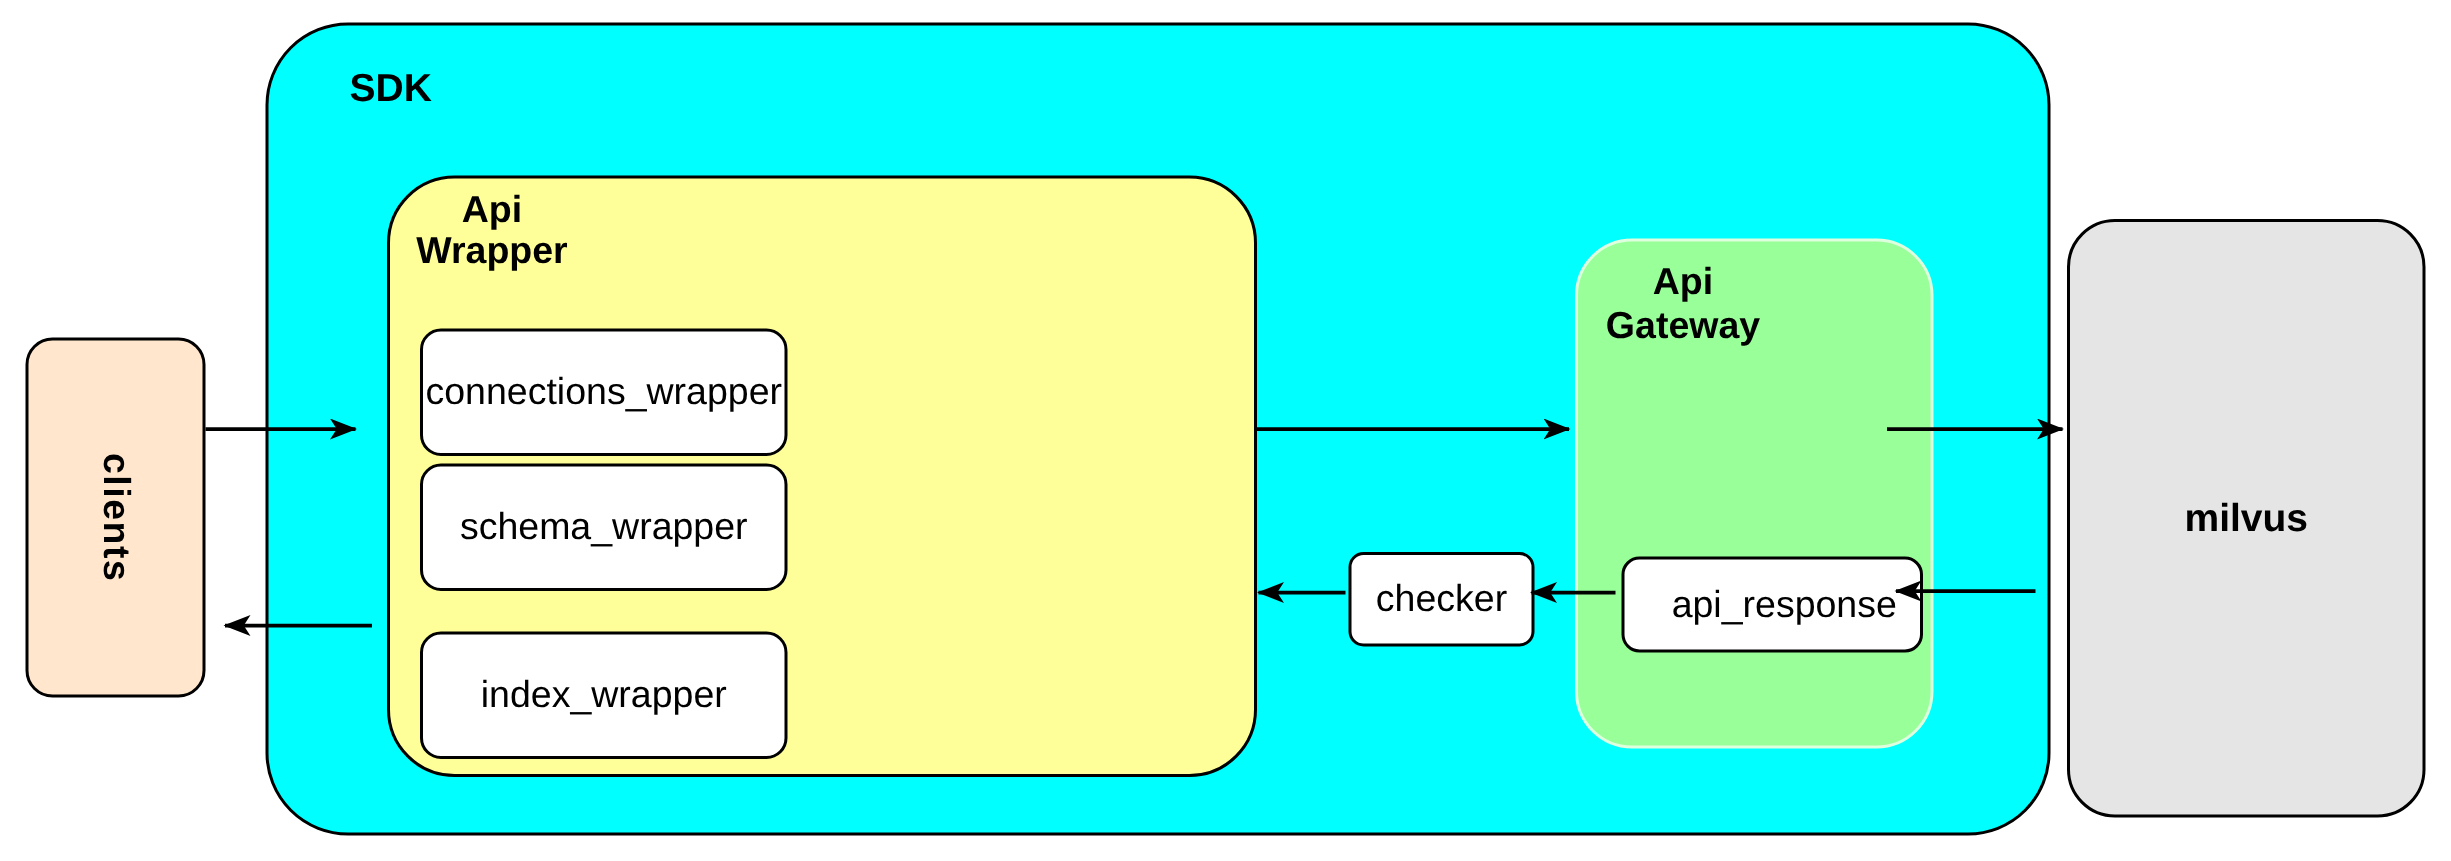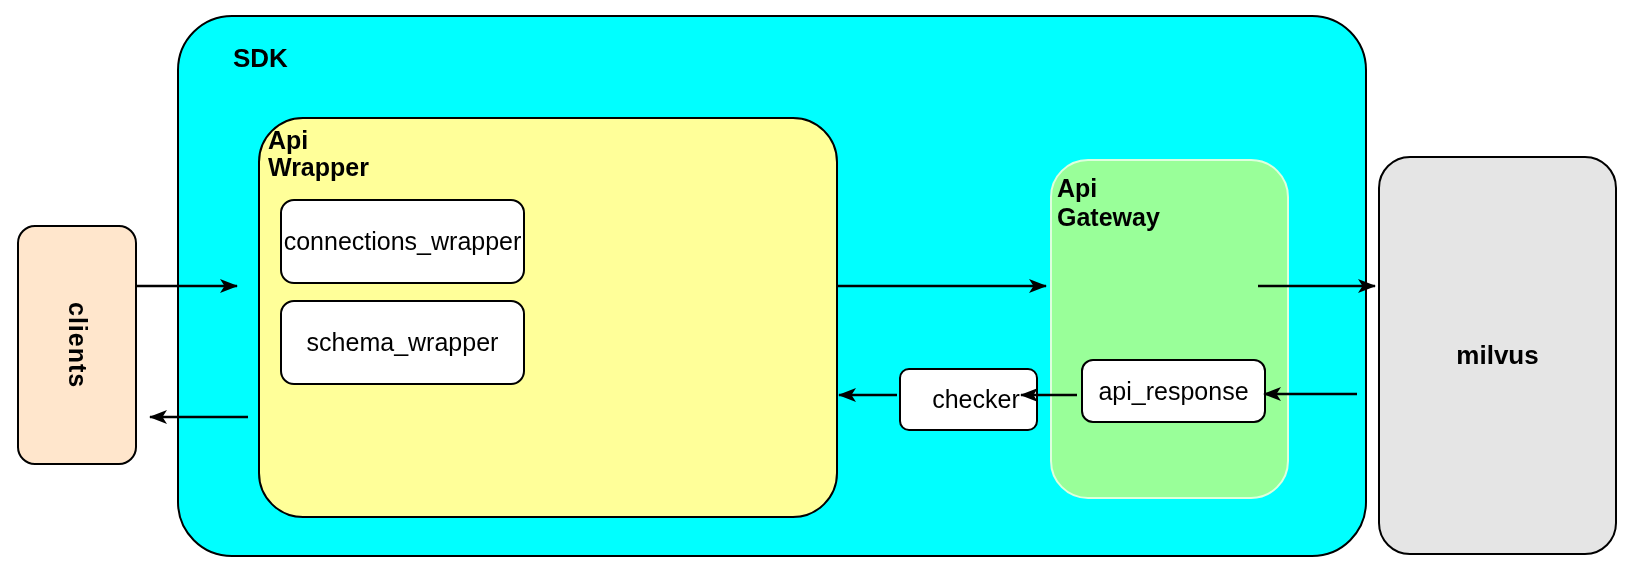--- a/index.html
+++ b/index.html
@@ -5,46 +5,46 @@
   html,body{margin:0;padding:0;background:#ffffff;}
   #stage{
     position:relative;
     width:1634px;height:574px;
     background:#ffffff;
     font-family:"Liberation Sans", sans-serif;
     color:#000;
     overflow:hidden;
   }
   .box{position:absolute;box-sizing:border-box;border:2px solid #000;}
-  .container-label{font-weight:bold;font-size:26px;line-height:28px;white-space:pre-line;text-align:left;}
+  .container-label{font-weight:bold;font-size:26px;line-height:28px;white-space:pre-line;text-align:center;}
   
   #sdk{left:177px;top:15px;width:1190px;height:542px;background:#00FFFF;border-radius:55px;}
   #sdk-label{position:absolute;left:54px;top:27px;text-align:left;}
   
   #clients{left:17px;top:225px;width:120px;height:240px;background:#FFE6CC;border-radius:18px;
            display:flex;align-items:center;justify-content:center;}
   #clients-label{writing-mode:vertical-rl;font-weight:bold;font-size:25px;letter-spacing:1px;}
   
   #api-wrapper{left:79px;top:100px;width:580px;height:401px;background:#FFFF99;border-radius:45px;}
   #api-wrapper-label{position:absolute;left:8px;top:8px;width:120px;font-size:25px;line-height:27px;}
   
   #api-gateway{left:871px;top:142px;width:239px;height:340px;background:#99FF99;border:2px solid #ddffdd;border-radius:38px;}
   #api-gateway-label{position:absolute;left:5px;top:13px;width:130px;font-size:25px;line-height:29px;}
   
   .node{background:#fff;border:2px solid #000;border-radius:14px;
         display:flex;align-items:center;justify-content:center;
         font-size:25px;white-space:nowrap;}
-  .wnode{width:241px;height:81px;}
+  .wnode{width:241px;height:81px;margin-top:20px;}
   .c1{left:20px;} .c2{left:321px;}
-  .r1{top:80px;} .r2{top:181px;} .r3{top:282px;}
+  .r1{top:80px;} .r2{top:170px;} .r3{top:282px;}
   #api-request{left:28px;top:99px;width:182px;height:60px;border-radius:12px;}
-  #api-response{left:29px;top:198px;width:181px;height:60px;border-radius:12px;}
+  #api-response{left:29px;top:210px;width:181px;height:60px;border-radius:12px;padding-left:16px;}
   #checker{left:720px;top:351px;width:120px;height:59px;border-radius:10px;}
   
-  #milvus{left:1378px;top:156px;width:239px;height:399px;background:#E5E5E5;border-radius:32px;
+  #milvus{left:1378px;top:146px;width:239px;height:399px;background:#E5E5E5;border-radius:32px;
           display:flex;align-items:center;justify-content:center;font-weight:bold;font-size:26px;}
   
   #arrows{position:absolute;left:0;top:0;width:1634px;height:574px;pointer-events:none;}
   #arrows line{stroke:#000;stroke-width:2.5;}
 </style>
 </head>
 <body>
 
 <div id="stage">
 
@@ -53,29 +53,30 @@
   </div>
 
   <div class="box" id="sdk">
     <div class="container-label" id="sdk-label">SDK</div>
 
     <div class="box" id="api-wrapper">
       <div class="container-label" id="api-wrapper-label">Api
 Wrapper</div>
       <div class="node wnode c1 r1" style="position:absolute;">connections_wrapper</div>
       <div class="node wnode c1 r2" style="position:absolute;">schema_wrapper</div>
+      <div class="node wnode c1 r3" style="position:absolute;">index_wrapper</div>
     </div>
 
     <div class="box" id="api-gateway">
       <div class="container-label" id="api-gateway-label">Api
 Gateway</div>
       <div class="node" id="api-response" style="position:absolute;">api_response</div>
     </div>
 
-    <div class="node" id="checker" style="position:absolute;padding-left:15px;">checker</div>
+    <div class="node" id="checker" style="position:absolute;">checker</div>
   </div>
 
   <div class="box" id="milvus">
     <span>milvus</span>
   </div>
 
   <svg id="arrows" viewBox="0 0 1634 574" xmlns="http://www.w3.org/2000/svg">
     <defs>
       <marker id="arrowhead" markerUnits="userSpaceOnUse" markerWidth="20" markerHeight="14" refX="17" refY="7" orient="auto">
         <path d="M0,0 L18,7 L0,14 L4.5,7 Z" fill="#000"></path>

